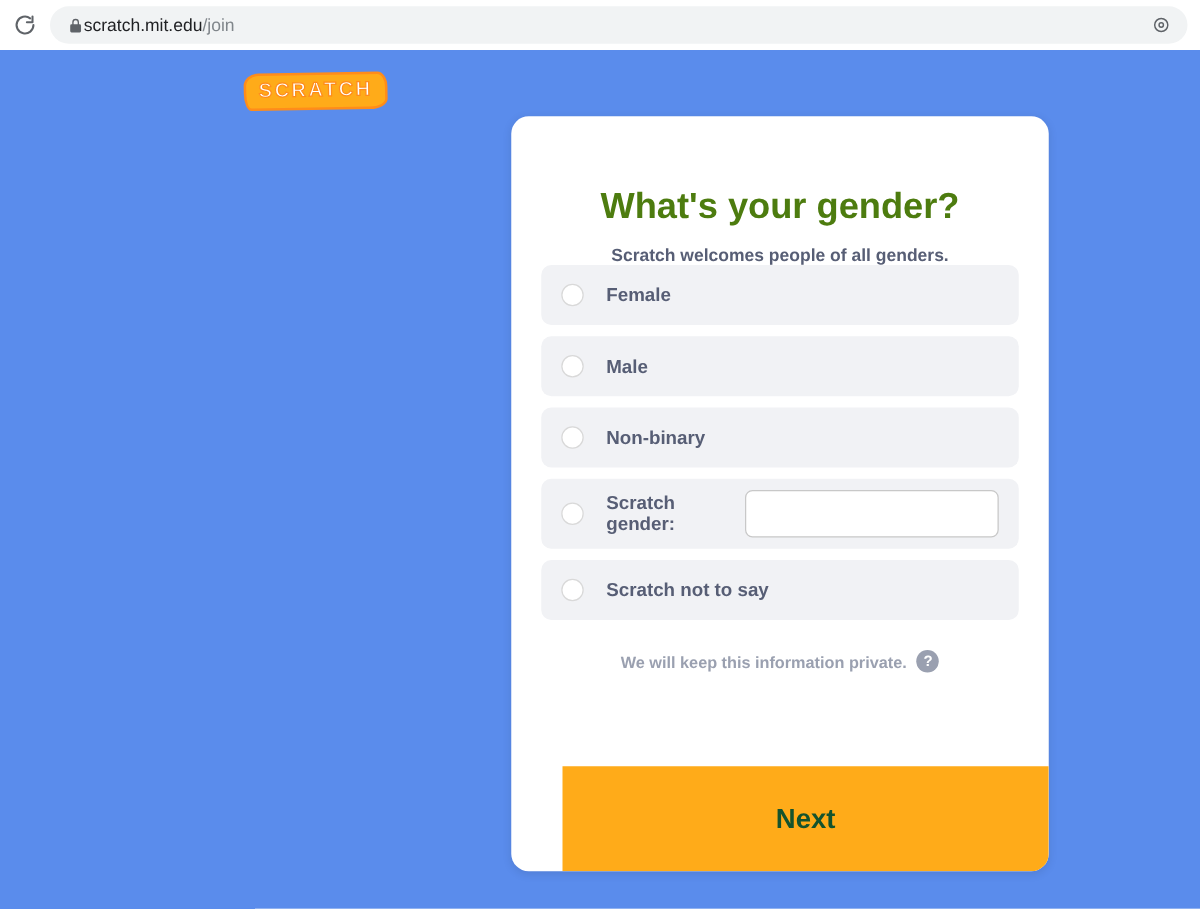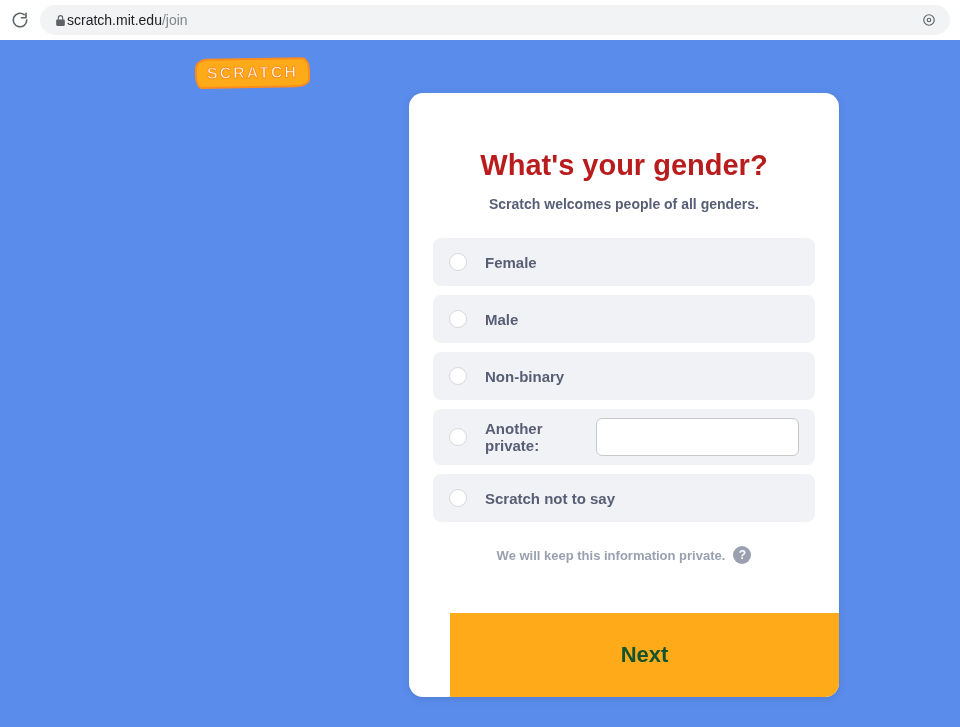--- a/index.html
+++ b/index.html
@@ -83,29 +83,28 @@
     .card-body {
       flex: 1;
       padding: 56px 24px 0 24px;
       display: flex;
       flex-direction: column;
       align-items: center;
     }
     .title {
       font-size: 29px;
       font-weight: 700;
-      color: #b91c1c;
+      color: #4d7c0f;
       margin-bottom: 14px;
       text-align:center;
     }
     .subtitle {
       font-size: 14px;
       font-weight: 700;
       color: #575e75;
-      margin-bottom: 26px;
       text-align:center;
     }
     .options {
       width: 100%;
       display: flex;
       flex-direction: column;
       gap: 9px;
     }
     .option {
       background: #f1f2f5;
@@ -221,21 +220,21 @@
         <div class="option">
           <div class="radio"></div>
           <span class="option-label">Male</span>
         </div>
         <div class="option">
           <div class="radio"></div>
           <span class="option-label">Non-binary</span>
         </div>
         <div class="option option-with-input">
           <div class="radio"></div>
-          <span class="option-label">Another private:</span>
+          <span class="option-label">Scratch gender:</span>
           <input class="custom-input" type="text" value="" style="">
         </div>
         <div class="option">
           <div class="radio"></div>
           <span class="option-label">Scratch not to say</span>
         </div>
       </div>
 
       <div class="privacy-row">
         <span>We will keep this information private.</span>

